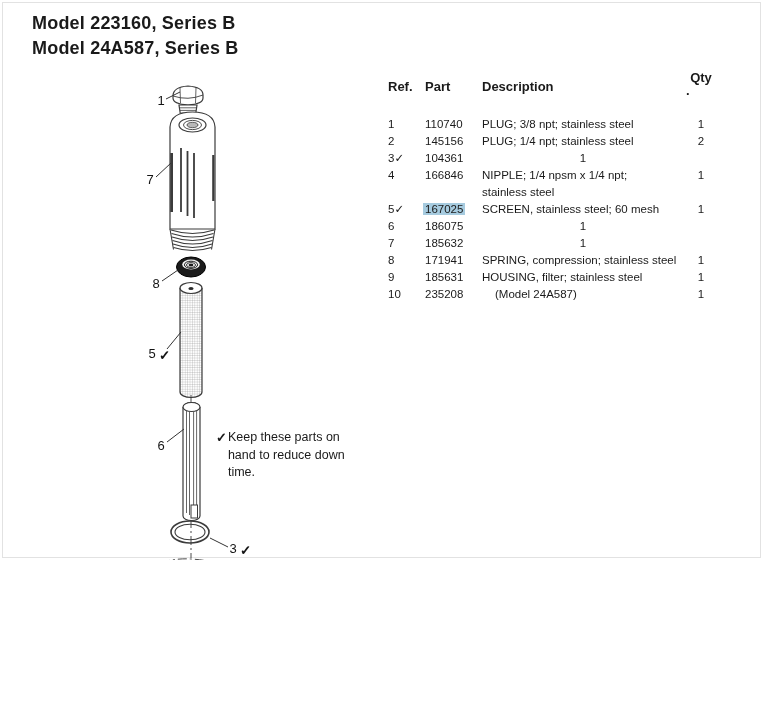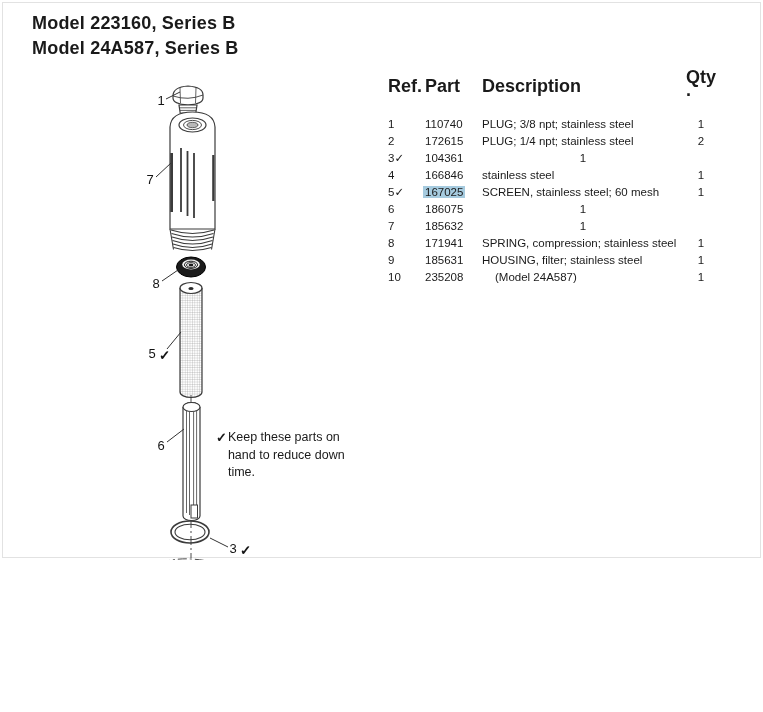--- a/index.html
+++ b/index.html
@@ -8,21 +8,21 @@
     font-family:"Liberation Sans",sans-serif;color:#1a1a1a;
   }
   .frame{position:absolute;inset:2px;border:1px solid #e2e2e2;pointer-events:none;}
   .title{position:absolute;left:32px;top:11px;font-size:18px;font-weight:bold;line-height:25px;letter-spacing:.2px;}
   .diagram-svg{position:absolute;left:0;top:0;width:763px;height:712px;}
   .diagram-svg text{font-family:"Liberation Sans",sans-serif;font-size:13px;fill:#141414;}
   .diagram-svg text.chk{font-size:13.5px;font-weight:bold;}
   
   .ptable{position:absolute;left:388px;top:78px;width:345px;font-size:11.5px;}
   .phead,.prow{display:grid;grid-template-columns:37px 57px 202px 34px;line-height:17px;}
-  .phead{font-weight:bold;font-size:18px;}
+  .phead{font-weight:bold;font-size:13px;}
   .phead .qty{position:relative;top:-7px;text-align:center;line-height:13px;}
   .phead .qty .dot{display:block;text-align:left;padding-left:2px;font-weight:bold;}
   .pbody{margin-top:12px;}
   .c{white-space:nowrap;}
   .c.qty{text-align:center;}
   .desc .ind{padding-left:13px;}
   .hl{padding:0 2px;margin:0 -2px;}
   .note{position:absolute;left:216px;top:429px;display:flex;gap:1px;font-size:12.5px;line-height:17.5px;}
   .note .chk{font-weight:bold;font-size:13px;}
   .note .txt{width:128px;}
@@ -242,35 +242,36 @@
         <div class="prow">
           <div class="c">1</div>
           <div class="c"><span>110740</span></div>
           <div class="c desc">
             <div>PLUG; 3/8 npt; stainless steel</div>
           </div>
           <div class="c qty">1</div>
         </div>
         <div class="prow">
           <div class="c">2</div>
-          <div class="c"><span>172615</span></div>
+          <div class="c"><span>145156</span></div>
           <div class="c desc">
             <div>PLUG; 1/4 npt; stainless steel</div>
           </div>
           <div class="c qty">2</div>
         </div>
         <div class="prow">
           <div class="c">3✓</div>
           <div class="c"><span>104361</span></div>
           <div class="c qty">1</div>
         </div>
         <div class="prow">
           <div class="c">4</div>
           <div class="c"><span>166846</span></div>
           <div class="c desc">
+            <div>NIPPLE; 1/4 npsm x 1/4 npt;</div>
             <div>stainless steel</div>
           </div>
           <div class="c qty">1</div>
         </div>
         <div class="prow">
           <div class="c">5✓</div>
           <div class="c"><span class="hl" style="background: rgb(166, 203, 223);">167025</span></div>
           <div class="c desc">
             <div>SCREEN, stainless steel; 60 mesh</div>
           </div>

